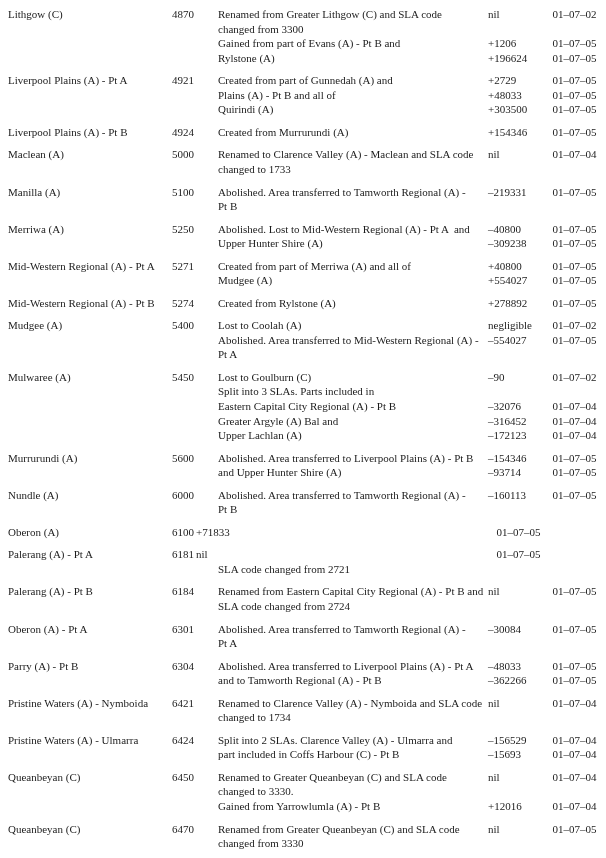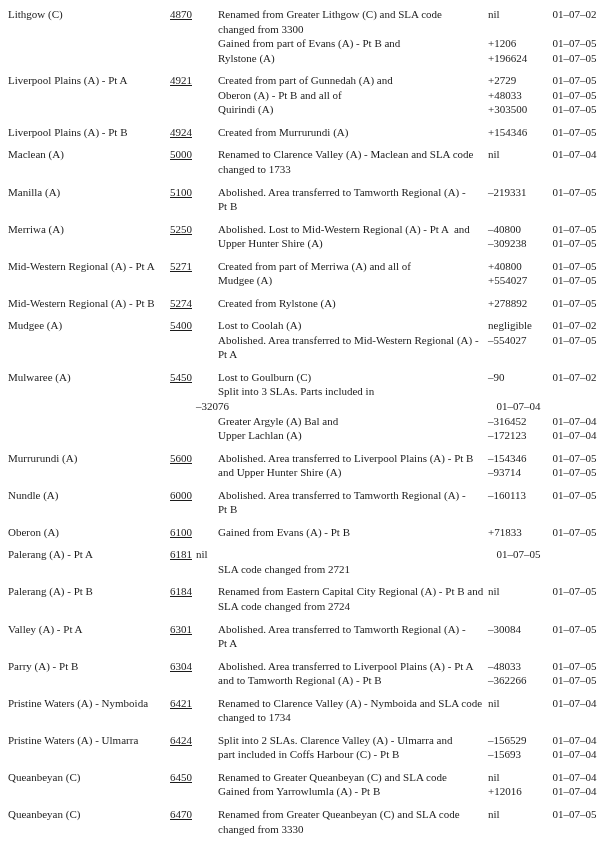--- a/index.html
+++ b/index.html
@@ -28,23 +28,22 @@
     display: grid;
     grid-template-columns: 160px 26px 292px 62px 50px;
     line-height: 14.6px;
     font-size: 11px;
   }
   .c-name {
     white-space: pre;
     overflow: visible;
   }
   .c-code {
-    text-align: center;
+    text-align: right;
     white-space: pre;
-    text-decoration: underline;
   }
   .c-desc {
     padding-left: 24px;
     white-space: pre;
     overflow: visible;
   }
   .c-val {
     padding-left: 2px;
     white-space: pre;
   }
@@ -93,21 +92,21 @@
         <div class="line">
           <span class="c-name">Liverpool Plains (A) - Pt A</span>
           <span class="c-code">4921</span>
           <span class="c-desc">Created from part of Gunnedah (A) and</span>
           <span class="c-val">+2729</span>
           <span class="c-date">01–07–05</span>
         </div>
         <div class="line">
           <span class="c-name"></span>
           <span class="c-code"></span>
-          <span class="c-desc">Oberon (A) - Pt B and all of</span>
+          <span class="c-desc">Plains (A) - Pt B and all of</span>
           <span class="c-val">+48033</span>
           <span class="c-date">01–07–05</span>
         </div>
         <div class="line">
           <span class="c-name"></span>
           <span class="c-code"></span>
           <span class="c-desc">Quirindi (A)</span>
           <span class="c-val">+303500</span>
           <span class="c-date">01–07–05</span>
         </div>
@@ -228,20 +227,21 @@
         <div class="line">
           <span class="c-name"></span>
           <span class="c-code"></span>
           <span class="c-desc">Split into 3 SLAs. Parts included in</span>
           <span class="c-val"></span>
           <span class="c-date"></span>
         </div>
         <div class="line">
           <span class="c-name"></span>
           <span class="c-code"></span>
+          <span class="c-desc">Eastern Capital City Regional (A) - Pt B</span>
           <span class="c-val">–32076</span>
           <span class="c-date">01–07–04</span>
         </div>
         <div class="line">
           <span class="c-name"></span>
           <span class="c-code"></span>
           <span class="c-desc">Greater Argyle (A) Bal and</span>
           <span class="c-val">–316452</span>
           <span class="c-date">01–07–04</span>
         </div>
@@ -282,21 +282,20 @@
           <span class="c-code"></span>
           <span class="c-desc">Pt B</span>
           <span class="c-val"></span>
           <span class="c-date"></span>
         </div>
       </div>
       <div class="group">
         <div class="line">
           <span class="c-name">Oberon (A)</span>
           <span class="c-code">6100</span>
-          <span class="c-desc">Gained from Evans (A) - Pt B</span>
           <span class="c-val">+71833</span>
           <span class="c-date">01–07–05</span>
         </div>
       </div>
       <div class="group">
         <div class="line">
           <span class="c-name">Palerang (A) - Pt A</span>
           <span class="c-code">6181</span>
           <span class="c-val">nil</span>
           <span class="c-date">01–07–05</span>
@@ -320,21 +319,21 @@
         <div class="line">
           <span class="c-name"></span>
           <span class="c-code"></span>
           <span class="c-desc">SLA code changed from 2724</span>
           <span class="c-val"></span>
           <span class="c-date"></span>
         </div>
       </div>
       <div class="group">
         <div class="line">
-          <span class="c-name">Valley (A) - Pt A</span>
+          <span class="c-name">Oberon (A) - Pt A</span>
           <span class="c-code">6301</span>
           <span class="c-desc">Abolished. Area transferred to Tamworth Regional (A) -</span>
           <span class="c-val">–30084</span>
           <span class="c-date">01–07–05</span>
         </div>
         <div class="line">
           <span class="c-name"></span>
           <span class="c-code"></span>
           <span class="c-desc">Pt A</span>
           <span class="c-val"></span>
@@ -393,20 +392,27 @@
         <div class="line">
           <span class="c-name">Queanbeyan (C)</span>
           <span class="c-code">6450</span>
           <span class="c-desc">Renamed to Greater Queanbeyan (C) and SLA code</span>
           <span class="c-val">nil</span>
           <span class="c-date">01–07–04</span>
         </div>
         <div class="line">
           <span class="c-name"></span>
           <span class="c-code"></span>
+          <span class="c-desc">changed to 3330.</span>
+          <span class="c-val"></span>
+          <span class="c-date"></span>
+        </div>
+        <div class="line">
+          <span class="c-name"></span>
+          <span class="c-code"></span>
           <span class="c-desc">Gained from Yarrowlumla (A) - Pt B</span>
           <span class="c-val">+12016</span>
           <span class="c-date">01–07–04</span>
         </div>
       </div>
       <div class="group">
         <div class="line">
           <span class="c-name">Queanbeyan (C)</span>
           <span class="c-code">6470</span>
           <span class="c-desc">Renamed from Greater Queanbeyan (C) and SLA code</span>

